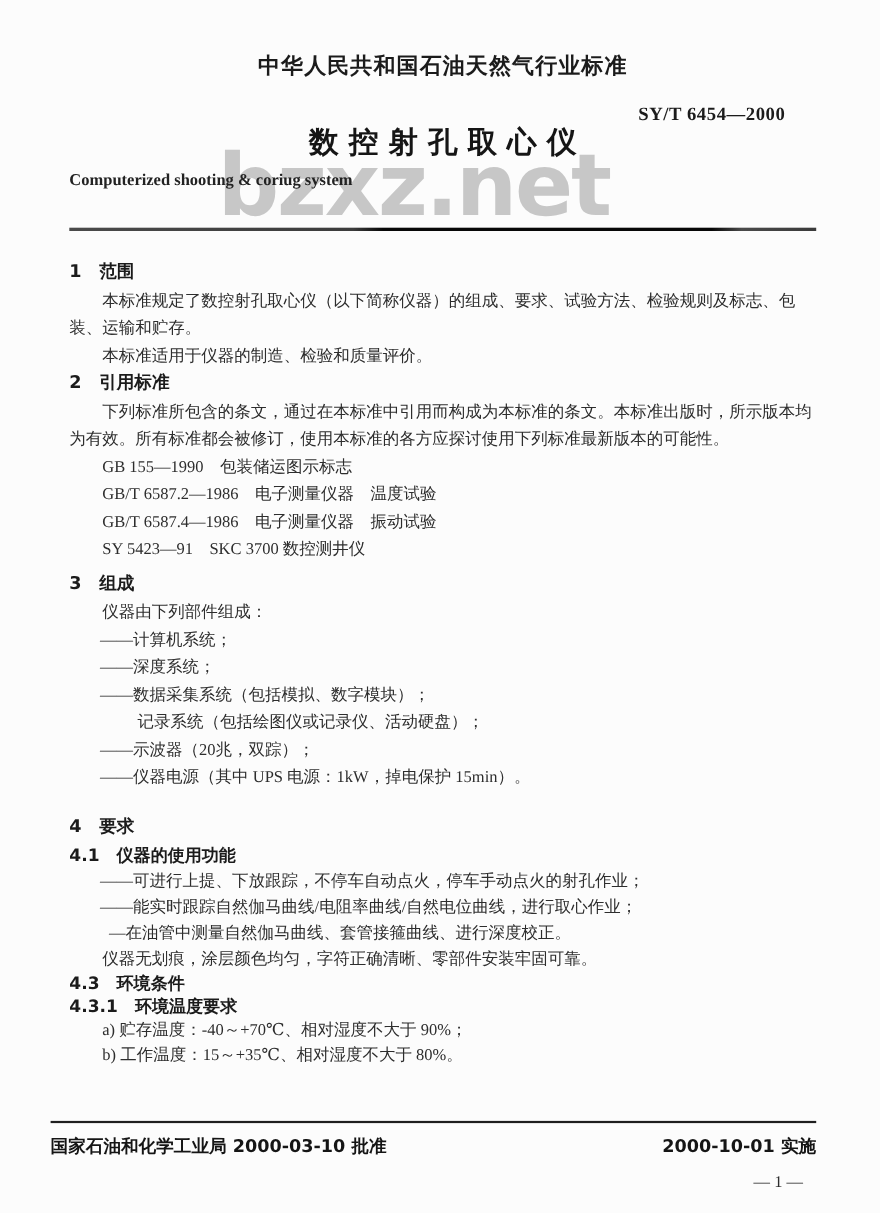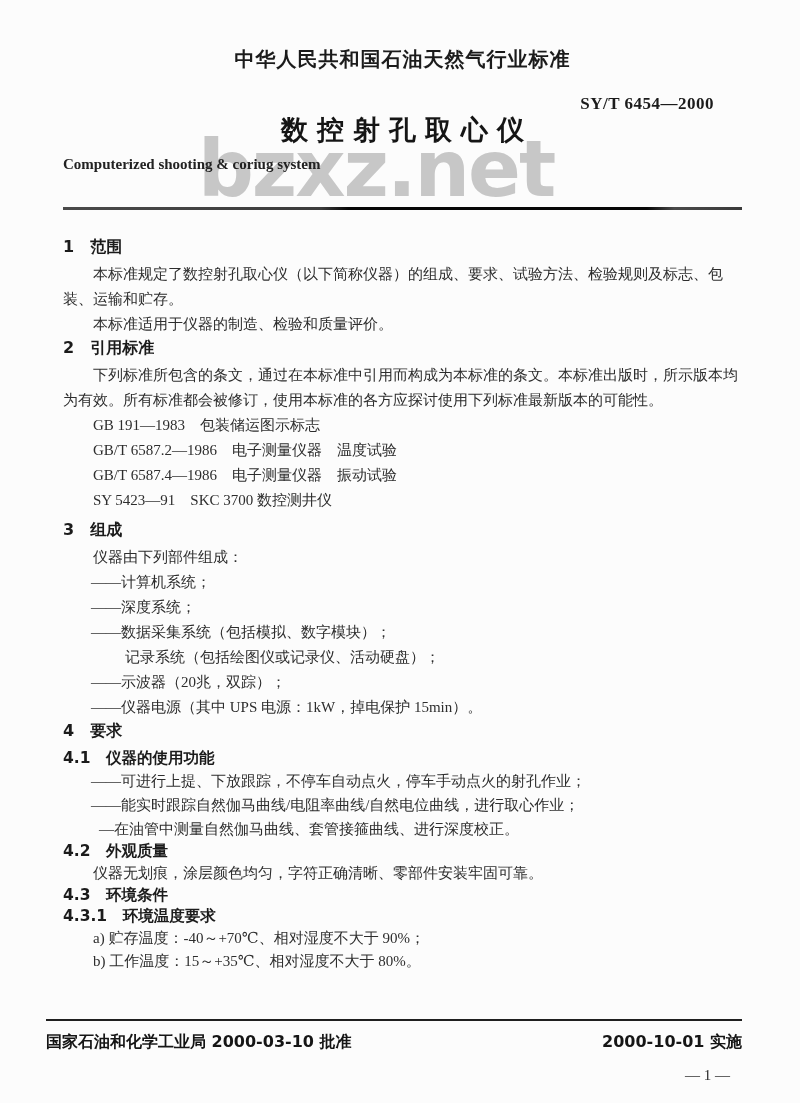--- a/index.html
+++ b/index.html
@@ -35,21 +35,21 @@
 
   .rule-top {
     margin-top:34px; height:3px;
     background:linear-gradient(to right,#4a4a4a 0%,#3c3c3c 38%,#070707 42%,#070707 86%,#4a4a4a 90%,#3a3a3a 100%);
   }
 
   .sec-h {
     font-family:"DejaVu Sans","Liberation Sans",sans-serif;
     font-weight:700; font-size:16px; line-height:22px; color:#1b1b1b;
   }
-  .mt26 { margin-top:26px; } .mt14 { } .mt6 { margin-top:6px; } .mt4 { margin-top:0; }
+  .mt26 { margin-top:26px; } .mt14 { } .mt6 { margin-top:6px; } .mt4 { margin-top:20px; }
 
   .para { font-size:15px; line-height:25px; margin:4px 0 0; text-indent:2em; }
   .refs { padding-left:30px; }
   .refs .line { font-size:15px; line-height:25px; }
   .items { padding-left:28px; }
   .items .line { font-size:15px; line-height:25px; }
   .items .line.no-dash { padding-left:34px; }
   .items.tight .line { line-height:24px; }
   .items .line.short-dash { padding-left:8px; }
   .para.tight { line-height:24px; margin-top:0; }
@@ -89,21 +89,21 @@
 
     <div class="rule-top"></div>
 
     <div class="sec-h mt26">1　范围</div>
     <p class="para">本标准规定了数控射孔取心仪（以下简称仪器）的组成、要求、试验方法、检验规则及标志、包装、运输和贮存。</p>
     <p class="para" style="margin-top:0">本标准适用于仪器的制造、检验和质量评价。</p>
 
     <div class="sec-h mt14">2　引用标准</div>
     <p class="para">下列标准所包含的条文，通过在本标准中引用而构成为本标准的条文。本标准出版时，所示版本均为有效。所有标准都会被修订，使用本标准的各方应探讨使用下列标准最新版本的可能性。</p>
     <div class="refs">
-      <div class="line">GB 191—1983　包装储运图示标志</div>
+      <div class="line">GB 155—1990　包装储运图示标志</div>
       <div class="line">GB/T 6587.2—1986　电子测量仪器　温度试验</div>
       <div class="line">GB/T 6587.4—1986　电子测量仪器　振动试验</div>
       <div class="line">SY 5423—91　SKC 3700 数控测井仪</div>
     </div>
 
     <div class="sec-h mt6">3　组成</div>
     <p class="para">仪器由下列部件组成：</p>
     <div class="items">
       <div class="line">——计算机系统；</div>
       <div class="line">——深度系统；</div>
@@ -115,21 +115,20 @@
 
     <div class="sec-h mt4">4　要求</div>
 
     <div class="sub-h mt6">4.1　仪器的使用功能</div>
     <div class="items tight">
       <div class="line">——可进行上提、下放跟踪，不停车自动点火，停车手动点火的射孔作业；</div>
       <div class="line">——能实时跟踪自然伽马曲线/电阻率曲线/自然电位曲线，进行取心作业；</div>
       <div class="line short-dash">—在油管中测量自然伽马曲线、套管接箍曲线、进行深度校正。</div>
     </div>
 
-    <div class="sub-h">4.2　外观质量</div>
     <p class="para tighter">仪器无划痕，涂层颜色均匀，字符正确清晰、零部件安装牢固可靠。</p>
 
     <div class="sub-h">4.3　环境条件</div>
     <div class="sub-h">4.3.1　环境温度要求</div>
     <div class="ab">
       <div class="line">a) 贮存温度：-40～+70℃、相对湿度不大于 90%；</div>
       <div class="line">b) 工作温度：15～+35℃、相对湿度不大于 80%。</div>
     </div>
 
   </div>

